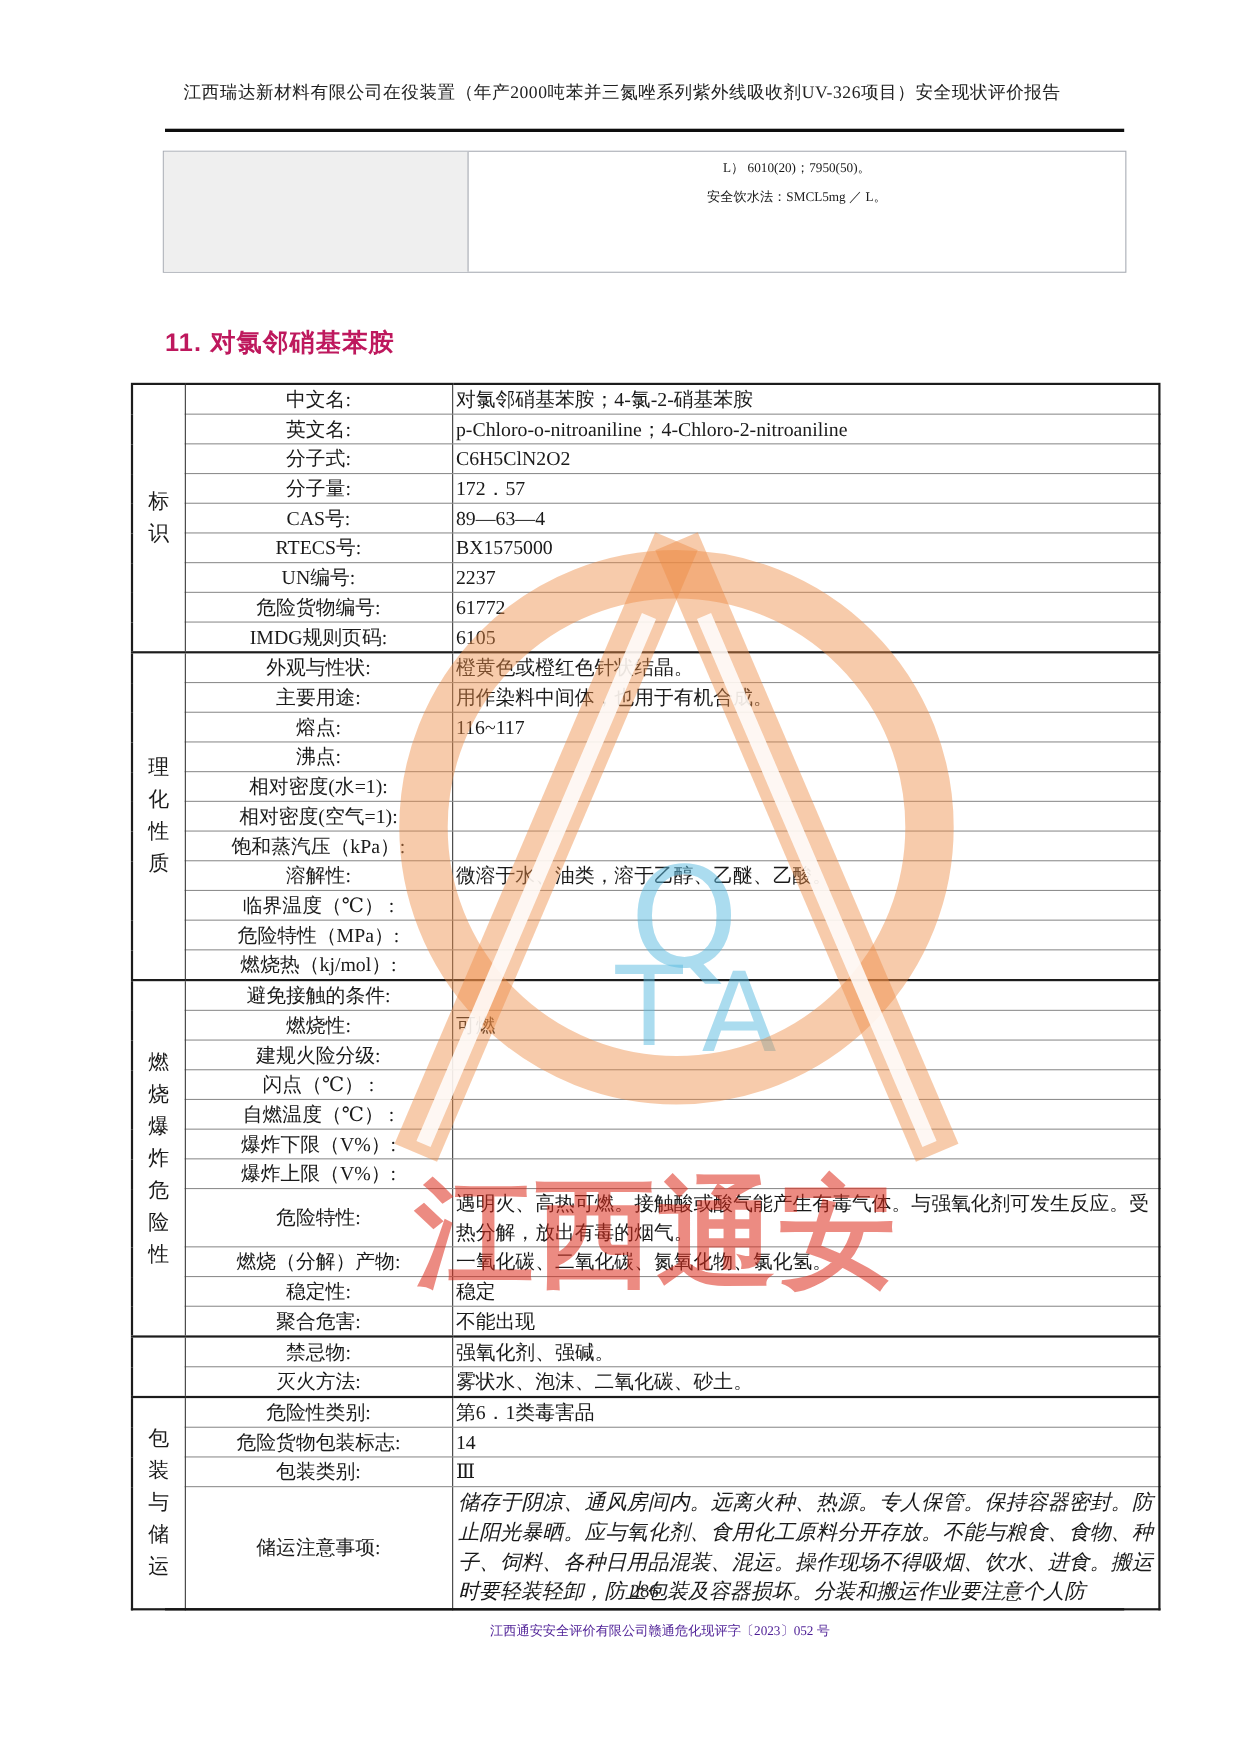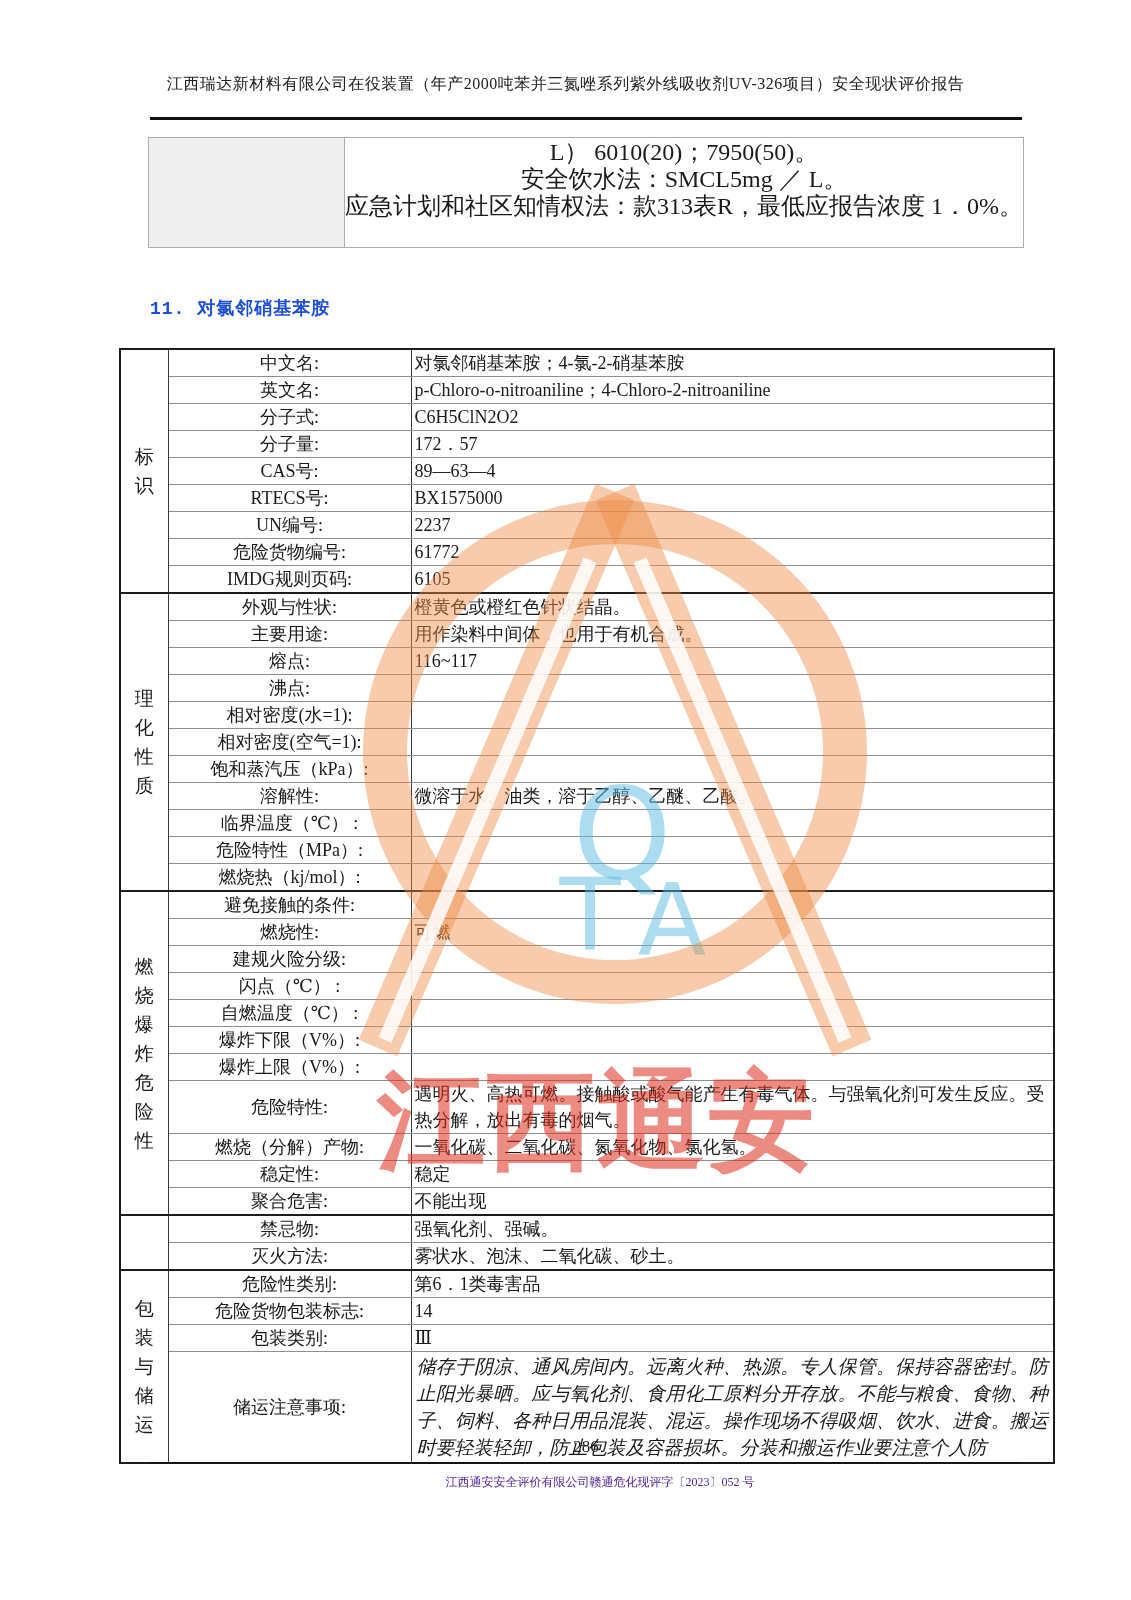--- a/index.html
+++ b/index.html
@@ -41,32 +41,32 @@
     width: 277px;
     background: #efefef;
     border-right: 1px solid #a9adb5;
   }
   .top-right {
     flex: 1;
     padding-top: 1px;
   }
   .top-right div {
     text-align: center;
-    font-size: 24px;
+    font-size: 12px;
     line-height: 27.2px;
     white-space: nowrap;
   }
   
   .section-title {
     position: absolute;
     top: 296px; left: 150px;
-    font-family: Liberation Mono, monospace;
+    font-family: Liberation Sans, sans-serif;
     font-weight: bold;
-    font-size: 18px;
-    color: #1d4ed8;
+    font-size: 23px;
+    color: #be185d;
     letter-spacing: 1px;
   }
   
   .msds-wrap {
     position: absolute;
     top: 348px; left: 119px;
     width: 934px;
   }
   table.msds {
     width: 934px;
@@ -146,21 +146,20 @@
 <div class="page">
 
   <div class="header-title">江西瑞达新材料有限公司在役装置（年产2000吨苯并三氮唑系列紫外线吸收剂UV-326项目）安全现状评价报告</div>
   <div class="header-rule"></div>
 
   <div class="top-table">
     <div class="top-left"></div>
     <div class="top-right">
       <div>L） 6010(20)；7950(50)。</div>
       <div>安全饮水法：SMCL5mg ／ L。</div>
-      <div>应急计划和社区知情权法：款313表R，最低应报告浓度 1．0%。</div>
     </div>
   </div>
 
   <div class="section-title">11. 对氯邻硝基苯胺</div>
 
   <div class="msds-wrap">
     <table class="msds">
       <colgroup>
         <col style="width:48px">
         <col style="width:243px">

